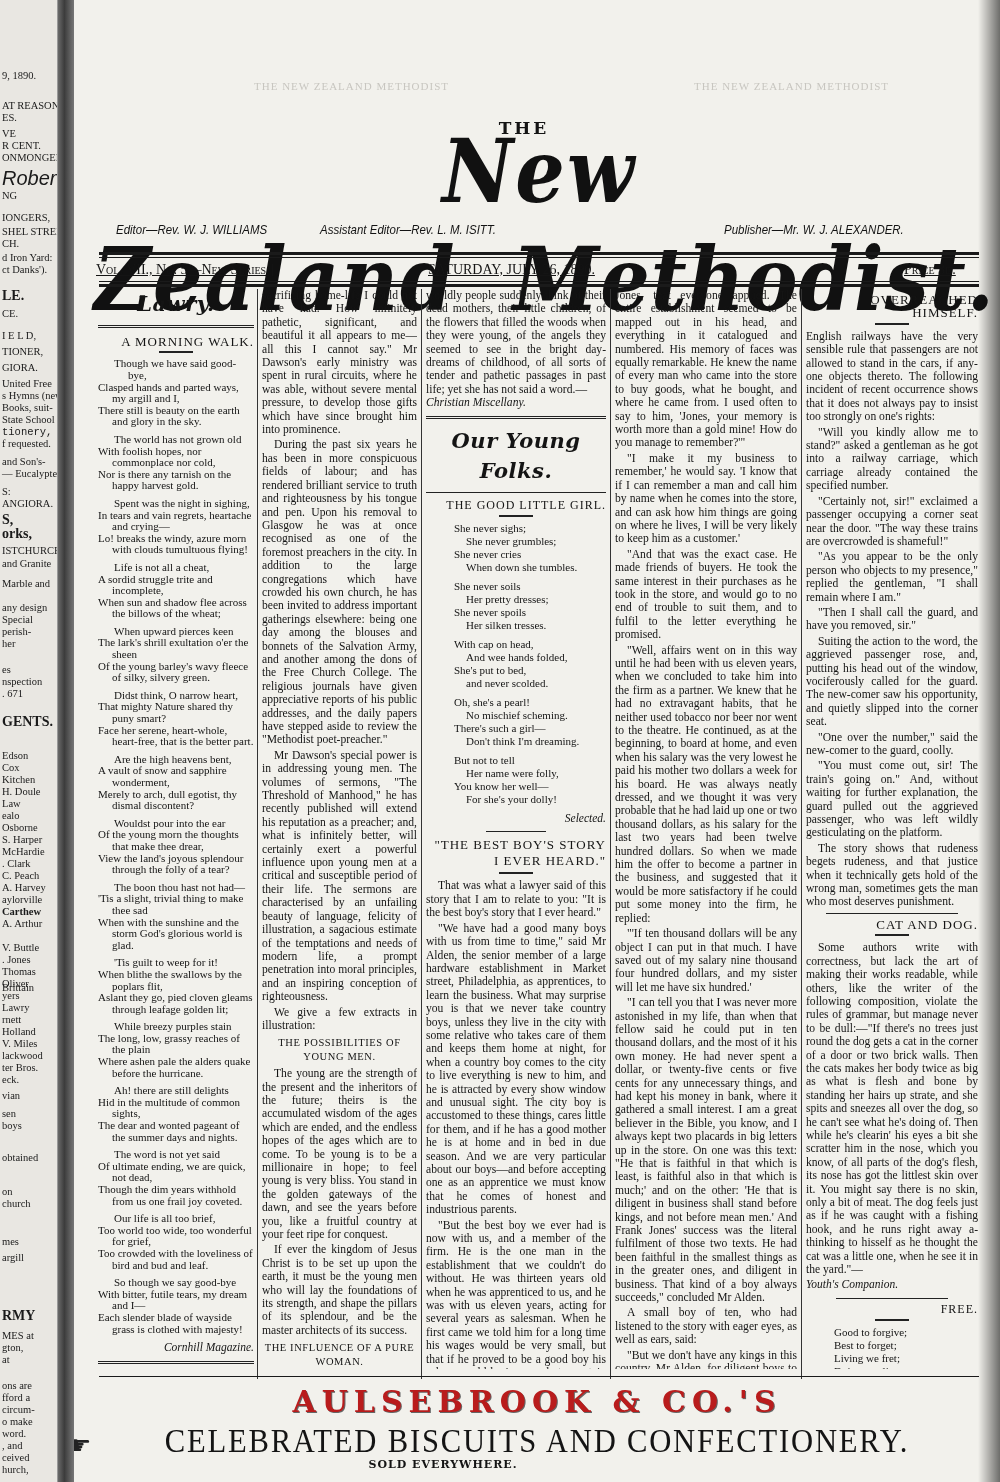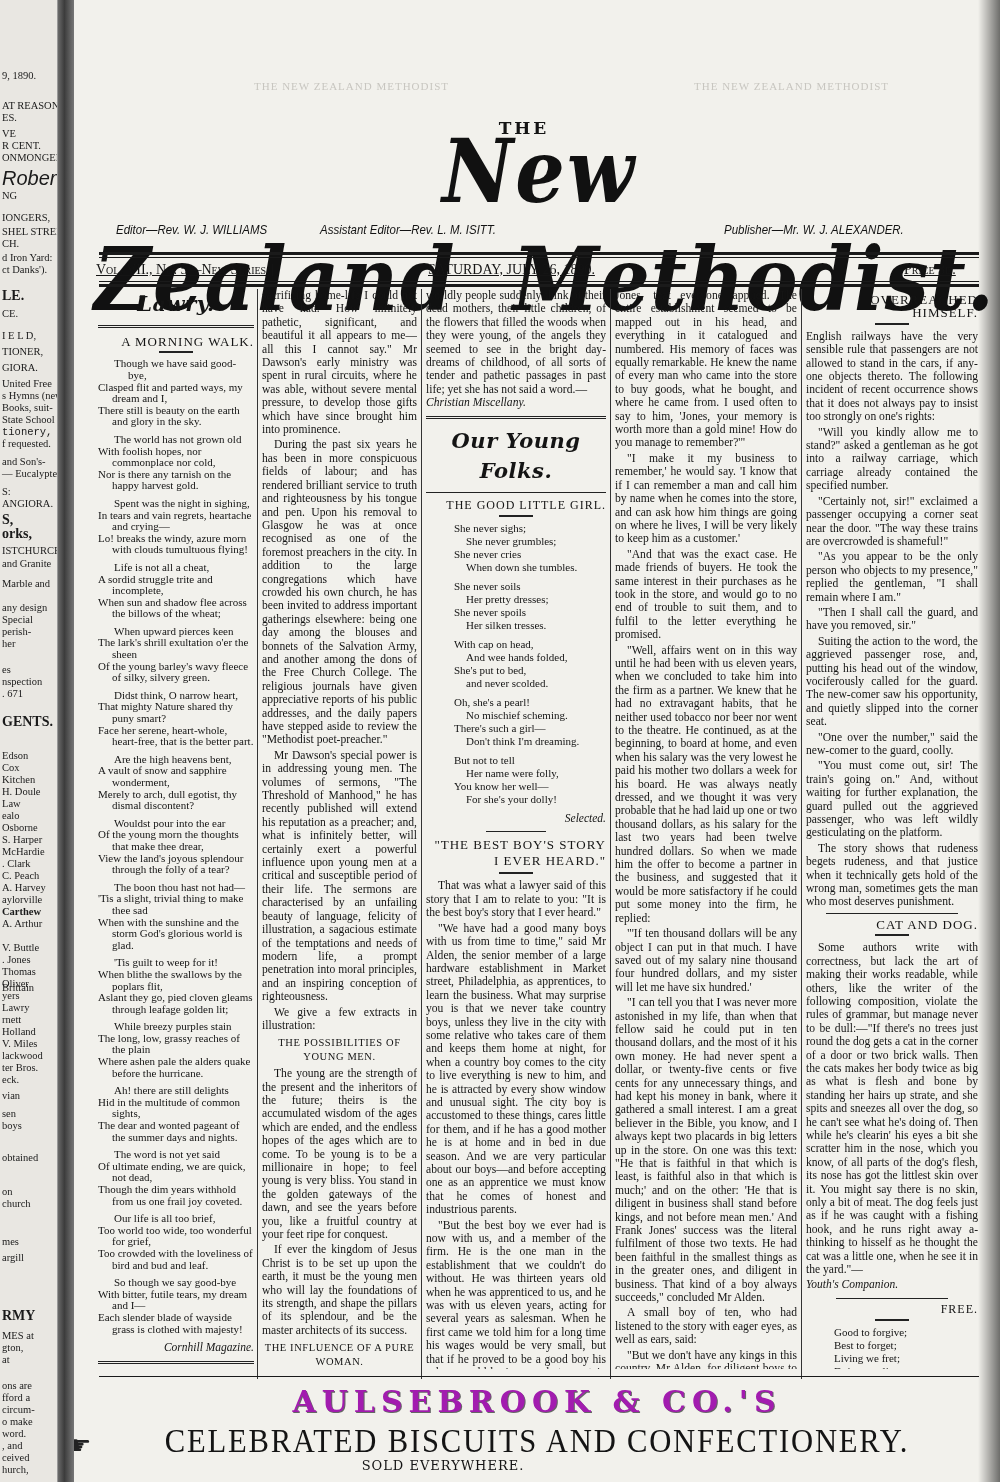--- a/index.html
+++ b/index.html
@@ -38,23 +38,23 @@
   .hr2 { border-top: 3px double #222; margin: 6px 0; height: 4px; }
   .poem { margin: 2px 0 6px 0; }
   .poem .ln { text-align: left; padding-left: 14px; text-indent: -14px; }
   .poem .ln.ind { padding-left: 30px; }
   .poem-c .ln { padding-left: 42px; text-align: left; line-height: 13px; font-size: 11px; }
   .poem-c .ln.ind { padding-left: 54px; }
   .source { text-align: right; font-style: italic; font-size: 11.5px; margin: 2px 0 6px; }
 
   
   .advert { position: absolute; left: 0; top: 1378px; width: 926px; height: 104px; text-align: center; }
-  .ad-name { position: absolute; left: 0; width: 926px; top: 6px; font-family: "DejaVu Serif", serif; font-weight: bold; font-size: 30px; letter-spacing: 6px; color: #a21caf; text-shadow: 1px 1px 0 #666; }
+  .ad-name { position: absolute; left: 0; width: 926px; top: 6px; font-family: "DejaVu Serif", serif; font-weight: bold; font-size: 30px; letter-spacing: 6px; color: #b91c1c; text-shadow: 1px 1px 0 #666; }
   .ad-line { position: absolute; left: 0; width: 926px; top: 44px; font-family: "Liberation Serif", serif; font-size: 34px; letter-spacing: 2px; transform: scaleX(0.9); }
-  .ad-sub { position: absolute; left: 0; width: 738px; top: 80px; font-family: "DejaVu Serif", serif; font-weight: normal; font-size: 13px; letter-spacing: 1px; }
+  .ad-sub { position: absolute; left: 0; width: 738px; top: 80px; font-family: "DejaVu Serif", serif; font-weight: bold; font-size: 11px; letter-spacing: 1px; }
   .hand-icon { position: absolute; left: -6px; top: 52px; font-size: 26px; color: #222; }
 </style>
 </head>
 <body>
 
 <div class="prev-page" id="prev">
     <div class="line" style="top: 70px;">9, 1890.</div>
     <div class="line" style="top: 100px;">AT REASON</div>
     <div class="line" style="top: 112px;">ES.</div>
     <div class="line" style="top: 128px;">VE</div>
@@ -173,21 +173,21 @@
   <div class="colrule" style="left:727px"></div>
 
   <div class="col" style="left:24px; width:156px;">
     <div class="sec-head">Lawry.</div>
     <div class="hr2"></div>
     <div class="art-head">A MORNING WALK.</div>
     <div class="dash"></div>
     <div id="morning-walk" style="font-size:11px; line-height:11.6px;">
         <div class="poem">
           <div class="ln ind">Though we have said good-bye,</div>
-          <div class="ln">Clasped flit and parted ways, my dream and I,</div>
+          <div class="ln">Clasped hands and parted ways, my argill and I,</div>
           <div class="ln">There still is beauty on the earth and glory in the sky.</div>
         </div>
         <div class="poem">
           <div class="ln ind">The world has not grown old</div>
           <div class="ln">With foolish hopes, nor commonplace nor cold,</div>
           <div class="ln">Nor is there any tarnish on the happy harvest gold.</div>
         </div>
         <div class="poem">
           <div class="ln ind">Spent was the night in sighing,</div>
           <div class="ln">In tears and vain regrets, heartache and crying—</div>

